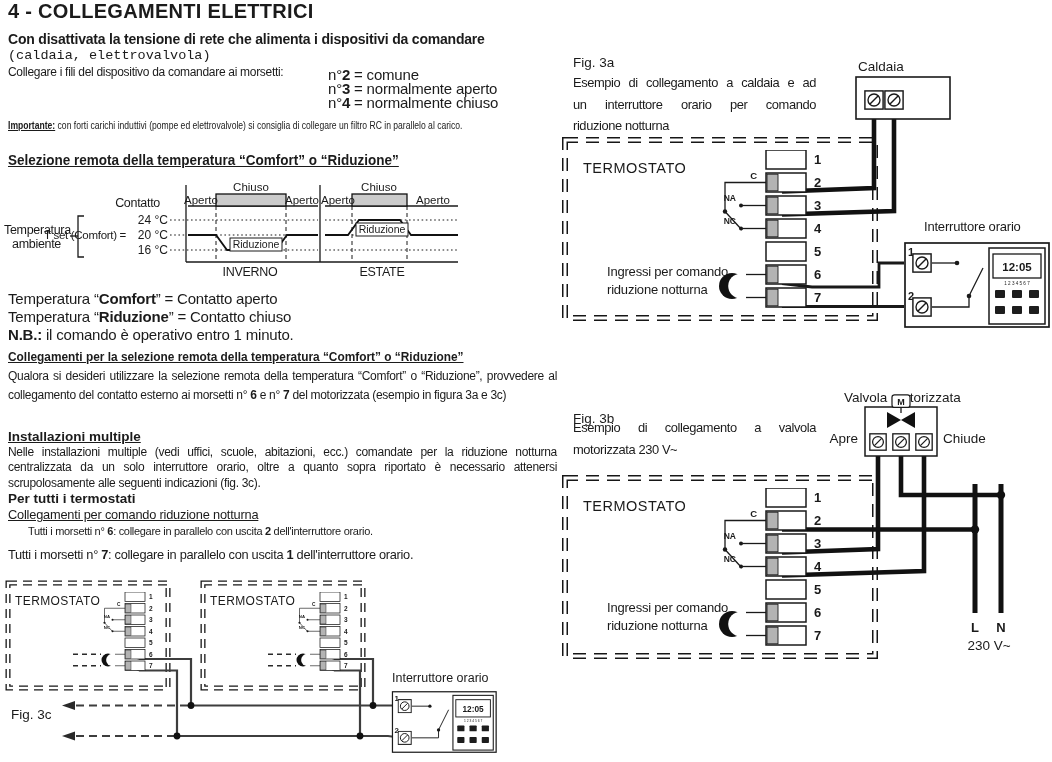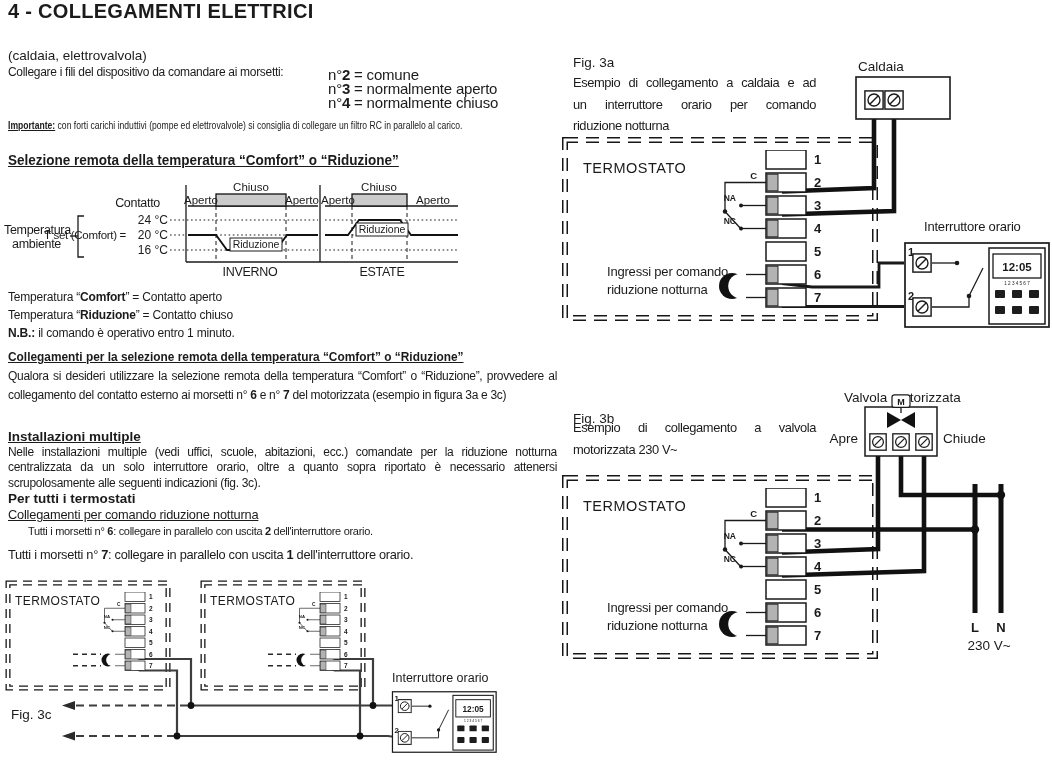--- a/index.html
+++ b/index.html
@@ -6,21 +6,21 @@
   #page{position:relative;width:1052px;height:762px;background:#fff;overflow:hidden;
         font-family:"Liberation Sans","DejaVu Sans",sans-serif;color:#1b1b1b;}
   .abs{position:absolute;}
   .b{font-weight:bold;}
   .u{text-decoration:underline;}
   .cx{display:inline-block;transform-origin:0 50%;white-space:nowrap;}
   .title{font-size:20px;font-weight:bold;letter-spacing:.3px;}
   .sub1{font-size:14px;font-weight:bold;letter-spacing:-.2px;}
   .body12{font-size:12px;letter-spacing:-.3px;line-height:15.3px;width:549px;text-align:justify;}
   .body12b{font-size:12px;letter-spacing:-.3px;line-height:19px;width:549px;text-align:justify;}
-  .line13{font-size:12px;letter-spacing:-.2px;text-align:center;}
+  .line13{font-size:15px;letter-spacing:-.2px;text-align:center;}
   .small-head{font-size:13.5px;font-weight:bold;}
   .cap{font-size:12.9px;letter-spacing:-.4px;line-height:21.5px;width:243px;}
   .cap .jl{text-align:justify;text-align-last:justify;}
   svg{position:absolute;overflow:visible;}
   svg text{font-family:"Liberation Sans","DejaVu Sans",sans-serif;fill:#1a1a1a;}
   .ln{stroke:#1a1a1a;stroke-width:1.3;fill:none;}
   .thick{stroke:#111;stroke-width:4.6;fill:none;}
   .med{stroke:#191919;stroke-width:2.8;fill:none;}
   .stub{stroke:#222;stroke-width:2;fill:none;}
   .gray-w{stroke:#3d3d3d;stroke-width:2.2;fill:none;}
@@ -141,21 +141,22 @@
           <polygon points="52,18 52,34 38,26"></polygon>
         </g>
         <use href="#sym-screw" x="6" y="39" width="18" height="18"></use>
         <use href="#sym-screw" x="29" y="39" width="18" height="18"></use>
         <use href="#sym-screw" x="52" y="39" width="18" height="18"></use>
       </symbol>
     </defs>
   </svg>
 
   <div class="abs title" style="left:8px;top:0;">4 - COLLEGAMENTI ELETTRICI</div>
-  <div class="abs" style="left:8px;top:48px;font-size:13.5px;">(caldaia, elettrovalvola)</div>
+  <div class="abs sub1" style="left:8px;top:31px;">Con disattivata la tensione di rete che alimenta i dispositivi da comandare</div>
+  <div class="abs" style="left:8px;top:48px;font-size:13.5px;font-family:Liberation Mono, monospace;">(caldaia, elettrovalvola)</div>
   <div class="abs" style="left:8px;top:65px;font-size:12px;letter-spacing:-.3px;">Collegare i fili del dispositivo da comandare ai morsetti:</div>
 
   <div class="abs" style="left:328px;top:68px;font-size:15px;line-height:14px;letter-spacing:-.2px;">
     <div><span>n°</span><span class="b">2</span> <span>= comune</span></div>
     <div><span>n°</span><span class="b">3</span> <span>= normalmente aperto</span></div>
     <div><span>n°</span><span class="b">4</span> <span>= normalmente chiuso</span></div>
   </div>
 
   <div class="abs" style="left:8px;top:119px;font-size:11px;">
     <span class="cx" style="transform:scaleX(.78);"><span class="b u">Importante:</span><span> con forti carichi induttivi (pompe ed elettrovalvole) si consiglia di collegare un filtro RC in parallelo al carico.</span></span>

